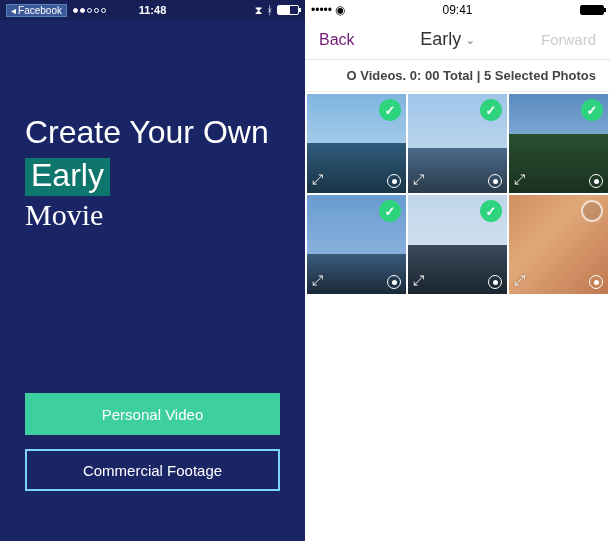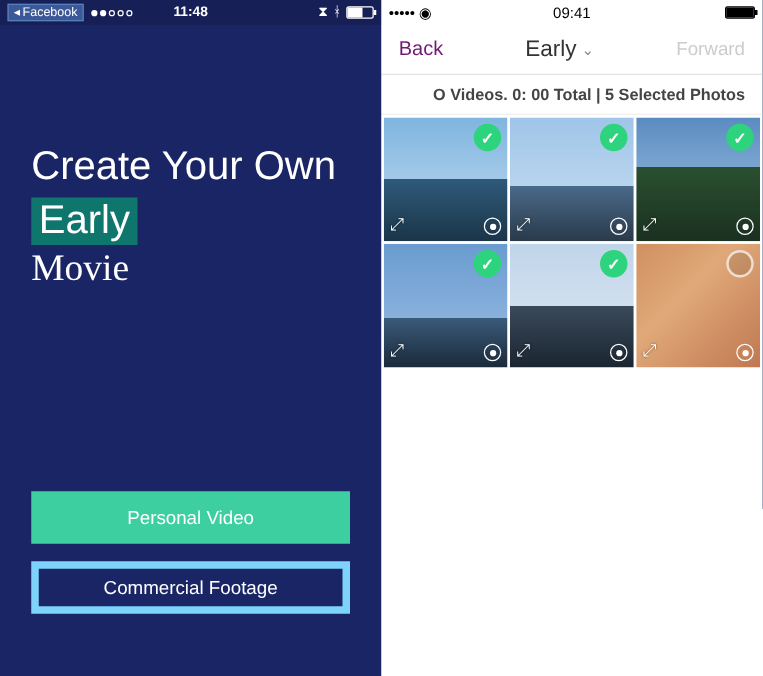--- a/index.html
+++ b/index.html
@@ -21,21 +21,21 @@
     .hero-text { position: absolute; top: 115px; left: 25px; }
     .hero-text h1 { font-size: 32px; font-weight: 400; line-height: 1.1; color: #fff; }
     .hero-text h1 span { display: block; }
     .l1 { font-family: Liberation Sans, sans-serif; }
     .l2 { background: #0f766e; display: inline-block !important; padding: 0 6px 3px; margin-top: 8px; }
     .l3 { font-family: Georgia, serif; font-size: 30px; margin-top: 2px; }
     
     .buttons-area { position: absolute; bottom: 50px; left: 25px; right: 25px; display: flex; flex-direction: column; gap: 14px; }
     .btn { height: 42px; display: flex; align-items: center; justify-content: center; font-size: 15px; cursor: pointer; }
     .btn-personal { background: #3dcfa0; color: #fff; border: none; }
-    .btn-commercial { background: transparent; color: #fff; border: 6px solid #7dd3fc; }
+    .btn-commercial { background: transparent; color: #fff; border: 2px solid #7dd3fc; }
     
     
     .right-screen { width: 305px; height: 541px; background: #fff; display: flex; flex-direction: column; }
     .status-bar-right { height: 20px; display: flex; align-items: center; justify-content: center; padding: 0 6px; font-size: 12px; color: #000; position: relative; }
     .signal-right { position: absolute; left: 6px; display: flex; align-items: center; gap: 3px; }
     .wifi-icon { font-size: 12px; }
     .battery-right { position: absolute; right: 6px; width: 24px; height: 10px; border: 1px solid #000; border-radius: 2px; }
     .battery-right::after { content: ''; position: absolute; right: -3px; top: 2px; width: 2px; height: 4px; background: #000; }
     .battery-fill-right { background: #000; width: 100%; height: 100%; }
     

